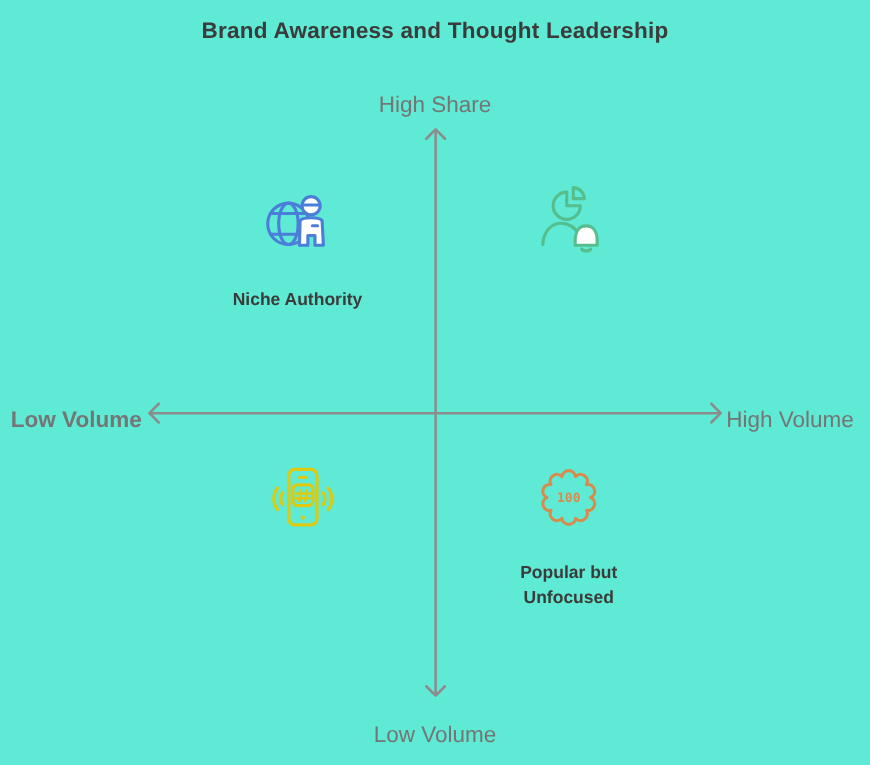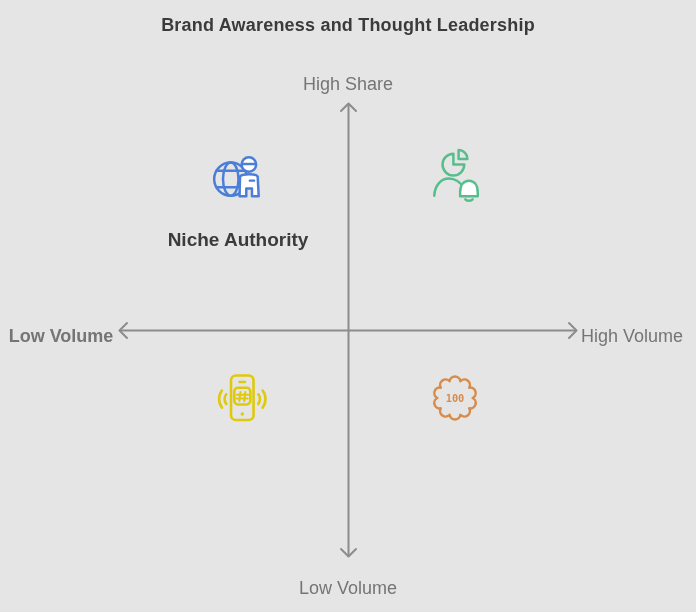--- a/index.html
+++ b/index.html
@@ -1,28 +1,28 @@
 <!DOCTYPE html>
 <html><head>
 <meta charset="utf-8">
 <style>
   html,body{margin:0;padding:0;background:#ffffff;}
   .canvas{
-    position:relative;width:696px;height:612px;background:#e5e5e5;overflow:hidden;
+    position:relative;width:696px;height:612px;background:#5eead4;overflow:hidden;
     font-family:"Liberation Sans",sans-serif;
   }
   .abs-center{position:absolute;transform:translate(-50%,-50%);}
   .title{
     font-size:18px;font-weight:700;color:#3b3b3b;white-space:nowrap;letter-spacing:.2px;
   }
   .axis-label{
     font-size:18px;font-weight:400;color:#757575;white-space:nowrap;
   }
   .quad-label{
-    font-size:19px;font-weight:600;color:#3b3b3b;text-align:center;
+    font-size:14px;font-weight:600;color:#3b3b3b;text-align:center;
     white-space:pre-line;line-height:1.4;
   }
   .axes-svg{position:absolute;left:0;top:0;}
   .icon{display:block;}
 </style>
 </head>
 <body>
 
 <div class="canvas">
 
@@ -87,14 +87,16 @@
     <circle cx="32" cy="43" r="1.6" stroke="none" fill="#dec90d"></circle>
   </svg>
 
   <svg class="abs-center icon" style="left:455px;top:398px;" width="58" height="58" viewBox="0 0 56 56">
     <path fill="none" stroke-width="2.4" stroke-linecap="round" stroke-linejoin="round" d="M45,28 A5.3,5.3 0 0 1 41.75,37.99 A5.3,5.3 0 0 1 33.25,44.17 A5.3,5.3 0 0 1 22.75,44.17
              A5.3,5.3 0 0 1 14.25,37.99 A5.3,5.3 0 0 1 11,28 A5.3,5.3 0 0 1 14.25,18.01
              A5.3,5.3 0 0 1 22.75,11.83 A5.3,5.3 0 0 1 33.25,11.83 A5.3,5.3 0 0 1 41.75,18.01
              A5.3,5.3 0 0 1 45,28 Z" stroke="#d78c4d"></path>
     <text x="28" y="31.5" text-anchor="middle" stroke="none" font-family="DejaVu Sans Mono, monospace" font-size="10" font-weight="bold" fill="#d78c4d">100</text>
   </svg>
+  <div class="abs-center quad-label" style="left: 455px; top: 468px; color: rgb(59, 59, 59);">Popular but
+Unfocused</div>
 
 </div>
 
 </body></html>

